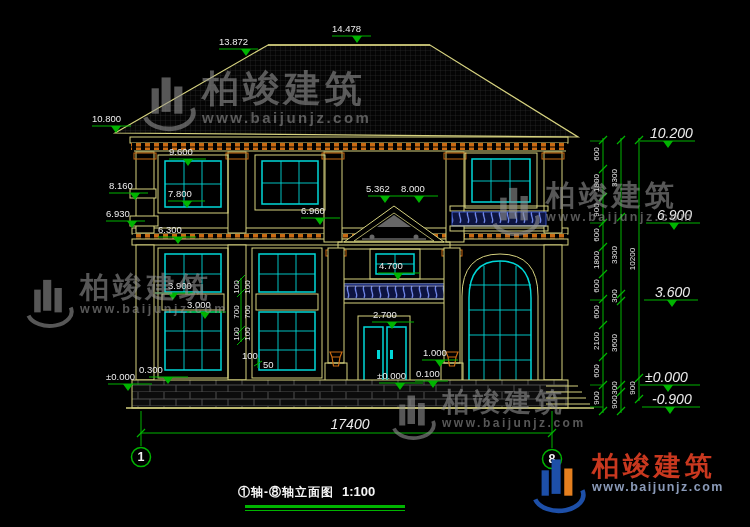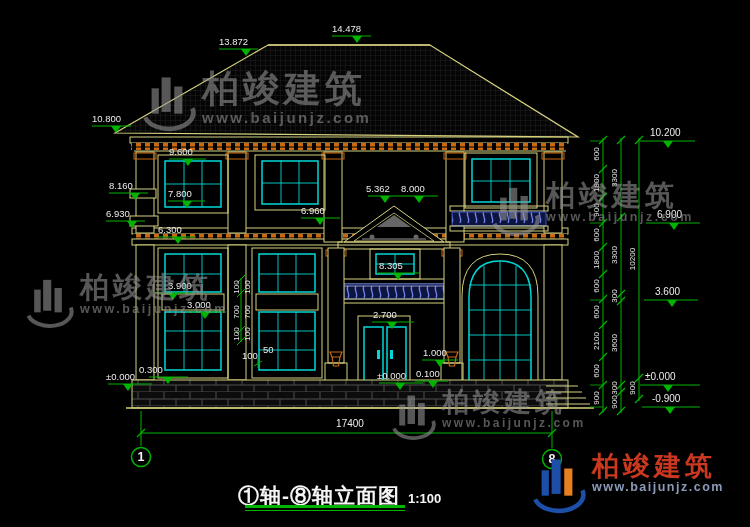--- a/index.html
+++ b/index.html
@@ -3,36 +3,36 @@
 <meta charset="utf-8">
 <style>
   html,body{margin:0;padding:0;background:#000;}
   #stage{position:relative;width:750px;height:527px;background:#000;overflow:hidden;
          font-family:"Liberation Sans",sans-serif;}
   #stage svg.draw{position:absolute;left:0;top:0;}
   .t{position:absolute;color:#ececec;font-size:9.5px;line-height:10px;white-space:nowrap;
      font-family:"Liberation Sans",sans-serif;}
   .rot{position:absolute;width:34px;text-align:center;color:#e8e8e8;font-size:8px;line-height:10px;
        transform:rotate(-90deg);transform-origin:center;white-space:nowrap;}
-  .big{font-size:10px;}
+  .big{font-size:14px;font-style:italic;}
   .axisnum{position:absolute;width:18px;text-align:center;color:#f2f2f2;font-size:12.5px;font-weight:bold;}
   
   .wm{position:absolute;display:flex;align-items:flex-start;color:rgba(150,150,150,0.58);pointer-events:none;}
   .wm .txt{display:flex;flex-direction:column;margin-left:6px;}
   .wm .brand{font-weight:bold;letter-spacing:4px;line-height:1.05;font-family:Liberation Serif, serif;}
   .wm .url{font-weight:bold;letter-spacing:2.5px;}
   .wm-top .brand{font-size:37px;}  .wm-top .url{font-size:15px;}
   .wm-mid .brand{font-size:29px;}  .wm-mid .url{font-size:12.5px;}
   .wm-bc  .brand{font-size:27px;}  .wm-bc  .url{font-size:12px;}
   .wm-color{color:#c9381f;}
   .wm-color .brand{font-size:27px;color:#c9381f;}
   .wm-color .url{font-size:12.5px;color:#8a9ab8;letter-spacing:1.5px;}
   
   .titlewrap{position:absolute;left:238px;top:482px;}
-  .tname{color:#f5f5f5;font-size:21px;font-weight:bold;letter-spacing:1px;}
+  .tname{color:#f5f5f5;font-size:12px;font-weight:bold;letter-spacing:1px;}
   .tscale{color:#f5f5f5;font-size:13px;font-weight:bold;margin-left:8px;}
   .u1{position:absolute;left:245px;top:505px;width:160px;height:2.5px;background:#00b400;}
   .u2{position:absolute;left:245px;top:509.5px;width:160px;height:1px;background:#00b400;}
 </style>
 </head>
 <body>
 
 <div id="stage">
 
   <svg class="draw" width="750" height="527" viewBox="0 0 750 527">
@@ -210,21 +210,21 @@
   <span class="t" style="left:169px;top:147px">9.600</span>
   <span class="t" style="left:168px;top:189px">7.800</span>
   <span class="t" style="left:158px;top:225px">6.300</span>
   <span class="t" style="left:168px;top:281px">3.900</span>
   <span class="t" style="left:187px;top:300px">3.000</span>
   <span class="t" style="left:139px;top:365px">0.300</span>
   <span class="t" style="left:106px;top:372px">±0.000</span>
   <span class="t" style="left:366px;top:184px">5.362</span>
   <span class="t" style="left:401px;top:184px">8.000</span>
   <span class="t" style="left:301px;top:206px">6.960</span>
-  <span class="t" style="left:379px;top:261px">8.305</span>
+  <span class="t" style="left:379px;top:261px">4.700</span>
   <span class="t" style="left:373px;top:310px">2.700</span>
   <span class="t" style="left:423px;top:348px">1.000</span>
   <span class="t" style="left:377px;top:371px">±0.000</span>
   <span class="t" style="left:416px;top:369px">0.100</span>
   <span class="t big" style="left:650px;top:128px">10.200</span>
   <span class="t big" style="left:657px;top:210px">6.900</span>
   <span class="t big" style="left:655px;top:287px">3.600</span>
   <span class="t big" style="left:645px;top:372px">±0.000</span>
   <span class="t big" style="left:652px;top:394px">-0.900</span>
 
@@ -249,21 +249,21 @@
   <span class="rot" style="left:616px;top:254px">10200</span>
   <span class="rot" style="left:616px;top:383px">900</span>
 
   <span class="rot" style="left:220px;top:282px">100</span>
   <span class="rot" style="left:220px;top:307px">700</span>
   <span class="rot" style="left:220px;top:329px">100</span>
   <span class="rot" style="left:231px;top:282px">100</span>
   <span class="rot" style="left:231px;top:307px">700</span>
   <span class="rot" style="left:231px;top:329px">100</span>
   <span class="t" style="left:242px;top:351px">100</span>
-  <span class="t" style="left:263px;top:345px">50</span>
+  <span class="t" style="left:263px;top:360px">50</span>
 
   <span class="t big" style="left:322px;top:419px;width:56px;text-align:center">17400</span>
   <span class="axisnum" style="left:132px;top:450px">1</span>
   <span class="axisnum" style="left:543px;top:452px">8</span>
 
   <div class="titlewrap">
     <span class="tname">①轴-⑧轴立面图</span><span class="tscale">1:100</span>
   </div>
   <div class="u1"></div>
   <div class="u2"></div>

